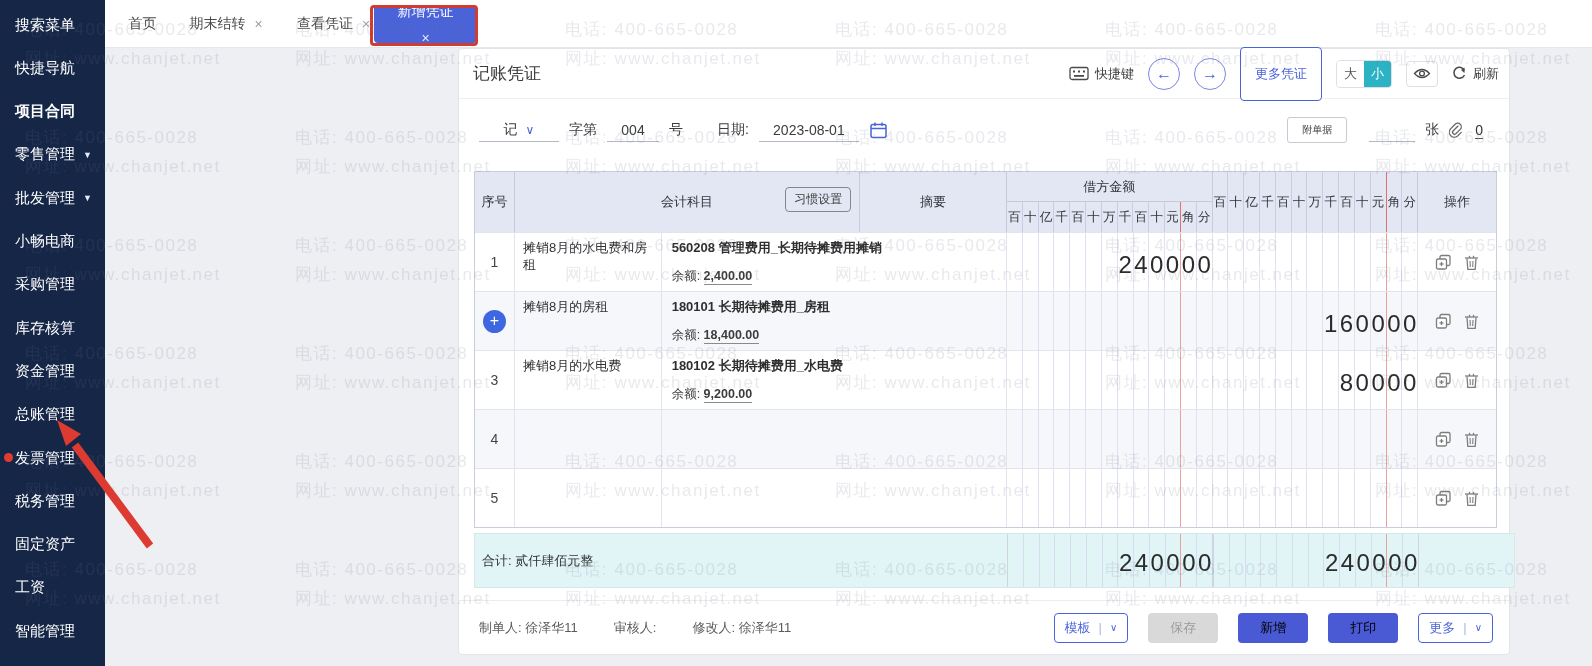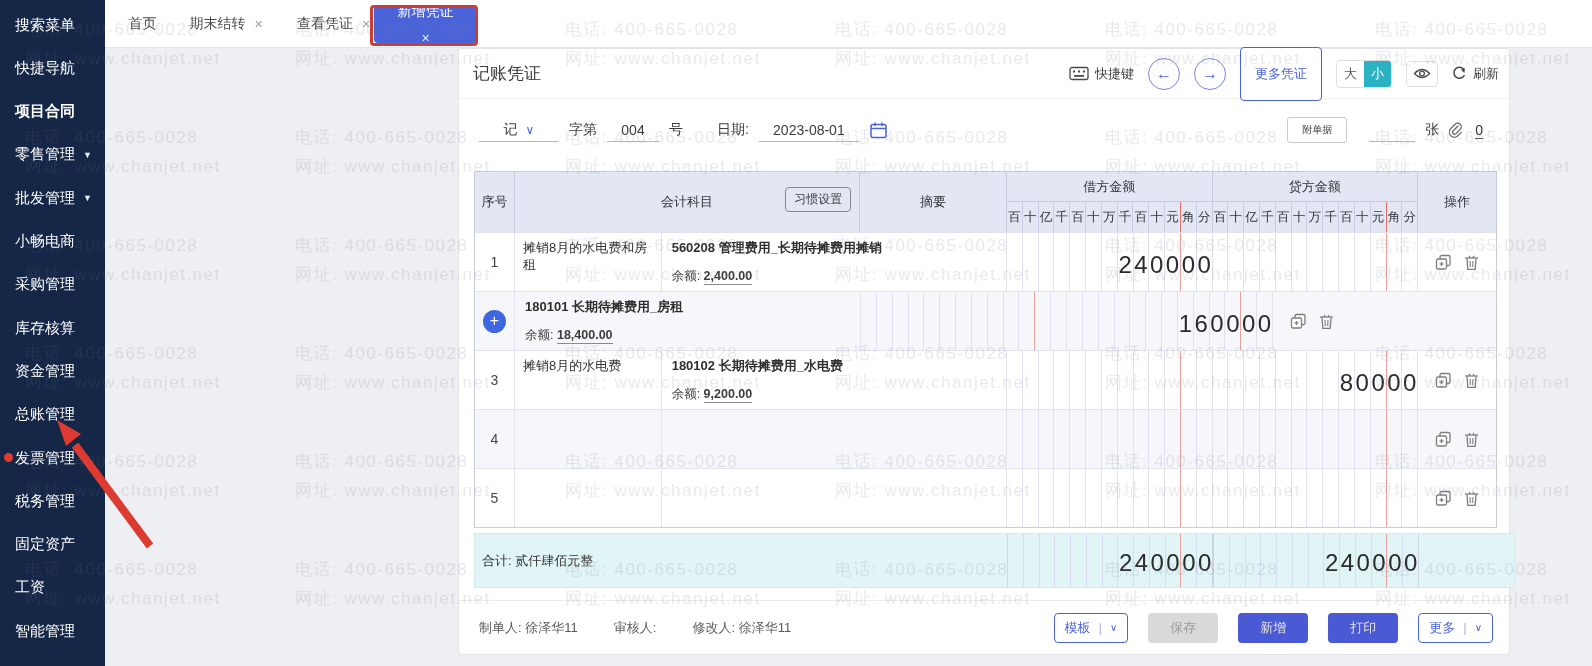--- a/index.html
+++ b/index.html
@@ -104,21 +104,21 @@
   .card-footer { position:absolute; left:0; right:0; bottom:0; height:54px; border-top:1px solid #ececec;
                  display:flex; align-items:center; justify-content:space-between; padding:0 16px 0 20px; }
   .makers { display:flex; gap:36px; font-size:13px; color:#5a5a5a; }
   .actions { display:flex; gap:20px; align-items:center; }
   .btn { height:30px; border-radius:4px; font-size:13px; display:inline-flex; align-items:center;
          justify-content:center; cursor:pointer; padding:0 20px; }
   .btn.split { border:1px solid #4a63d8; color:#4a63d8; background:#fff; padding:0 10px; gap:8px; }
   .btn.split .sep { color:#aab4ea; }
   .btn.split .carat { font-size:10px; }
   .btn.disabled { background:#d9d9d9; color:#9b9b9b; cursor:default; padding:0 22px; }
-  .btn.primary { background:#4a5ad4; color:#e5e5e5; padding:0 22px; }
+  .btn.primary { background:#4a5ad4; color:#000000; padding:0 22px; }
 
   
   .watermark { position:absolute; inset:0; z-index:5; pointer-events:none; }
   .wm { position:absolute; font-size:17px; letter-spacing:1.5px; color:rgba(110,120,145,0.16); white-space:nowrap; }
 
   
   .annot { position:absolute; inset:0; z-index:10; pointer-events:none; }
   .tab-highlight { position:absolute; left:370px; top:5px; width:108px; height:41px;
                    border:3px solid #d23b31; border-radius:4px; }
   svg.pointer-arrow { position:absolute; left:35px; top:406px; }
@@ -284,21 +284,20 @@
               <div class="dcell">万</div>
               <div class="dcell">千</div>
               <div class="dcell">百</div>
               <div class="dcell">十</div>
               <div class="dcell">元</div>
               <div class="dcell red">角</div>
               <div class="dcell">分</div>
             </div>
           </div>
           <div class="hgroup">
-            <div class="hgroup-label">贷方金额</div>
             <div class="digit-row">
               <div class="dcell">百</div>
               <div class="dcell">十</div>
               <div class="dcell">亿</div>
               <div class="dcell">千</div>
               <div class="dcell">百</div>
               <div class="dcell">十</div>
               <div class="dcell">万</div>
               <div class="dcell">千</div>
               <div class="dcell">百</div>
@@ -365,20 +364,21 @@
                 <line x1="6" y1="7" x2="6.3" y2="13" stroke="#7d7d7d" stroke-width="1.1"></line>
                 <line x1="9" y1="7" x2="8.7" y2="13" stroke="#7d7d7d" stroke-width="1.1"></line>
               </svg>
             </span>
           </div>
         </div>
         <div class="vt-row alt">
           <div class="bcell bc-seq">
             <span class="add-line">+</span>
           </div>
+          <div class="bcell bc-sum">摊销8月的房租</div>
           <div class="bcell bc-acct">
             <div class="acct-name">180101 长期待摊费用_房租</div>
             <div class="balance"><span>余额: </span><b>18,400.00</b></div>
           </div>
           <div class="bgroup">
             <div class="dcell"></div>
             <div class="dcell"></div>
             <div class="dcell"></div>
             <div class="dcell"></div>
             <div class="dcell"></div>

